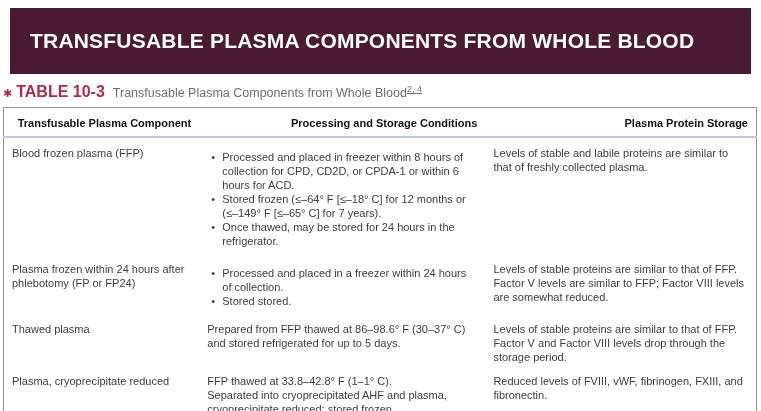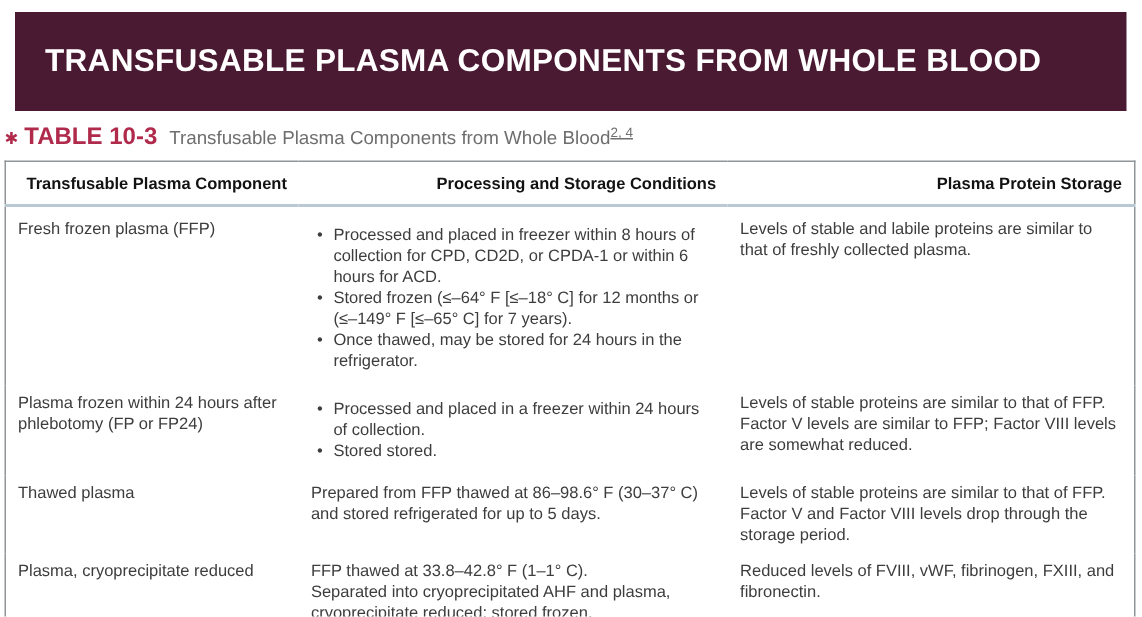--- a/index.html
+++ b/index.html
@@ -109,21 +109,21 @@
     </colgroup>
   <thead>
     <tr>
       <th>Transfusable Plasma Component</th>
       <th>Processing and Storage Conditions</th>
       <th>Plasma Protein Storage</th>
     </tr>
   </thead>
   <tbody>
     <tr class="first">
-      <td>Fresh frozen plasma (FFP)</td>
+      <td>Blood frozen plasma (FFP)</td>
       <td>
         <ul class="bullets">
           <li>Processed and placed in freezer within 8 hours of collection for CPD, CD2D, or CPDA-1 or within 6 hours for ACD.</li>
           <li>Stored frozen (≤–64° F [≤–18° C] for 12 months or (≤–149° F [≤–65° C] for 7 years).</li>
           <li>Once thawed, may be stored for 24 hours in the refrigerator.</li>
         </ul>
       </td>
       <td>Levels of stable and labile proteins are similar to that of freshly collected plasma.</td>
     </tr>
     <tr>

